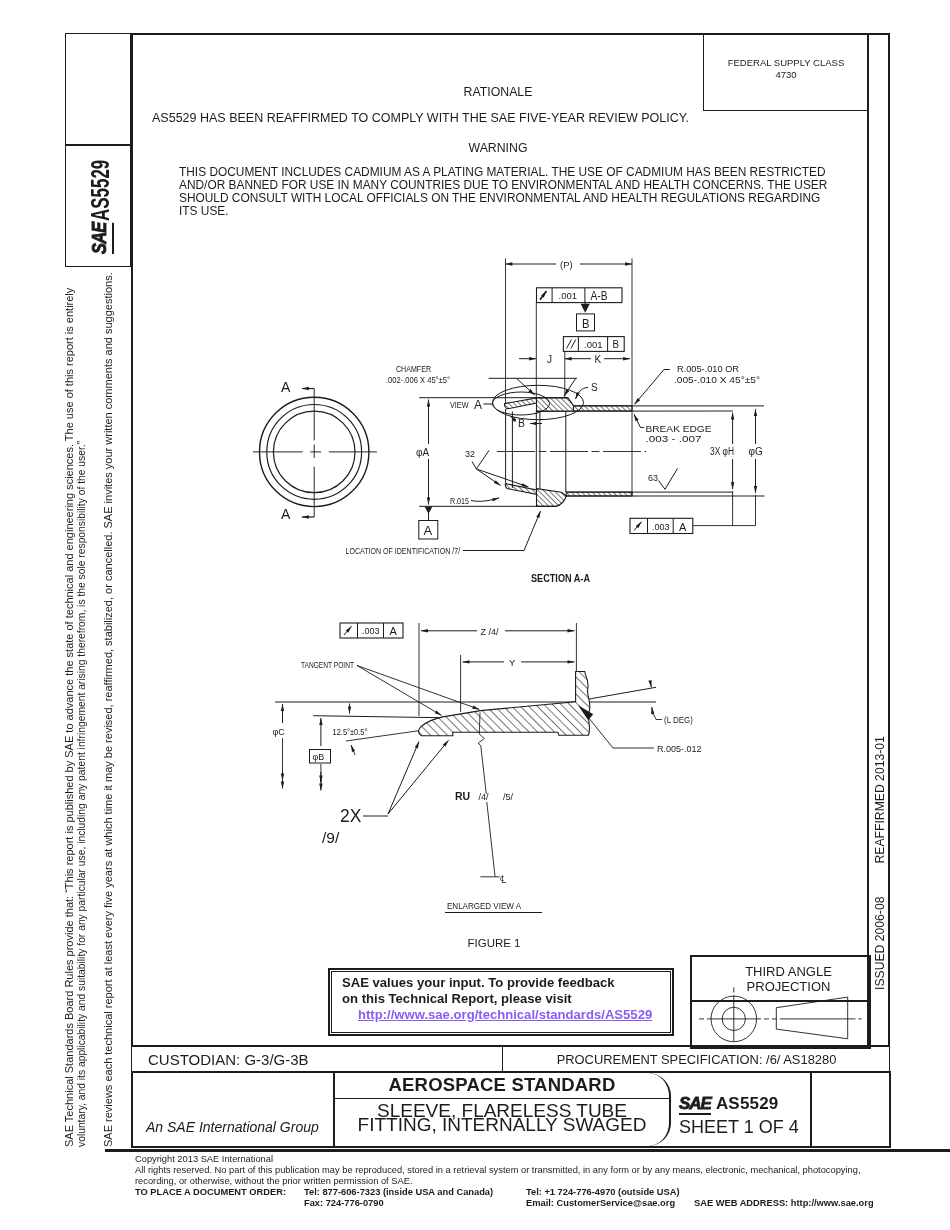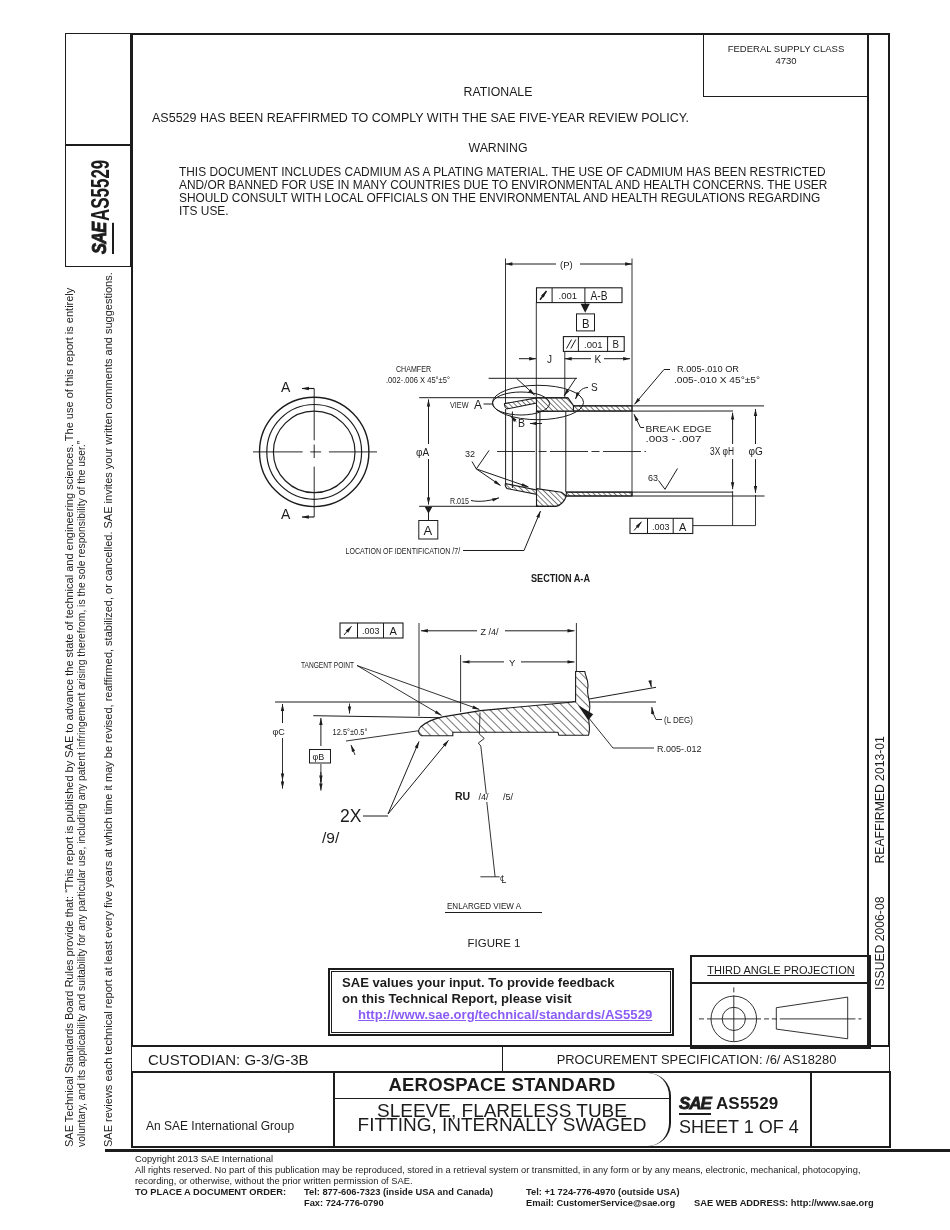--- a/index.html
+++ b/index.html
@@ -19,55 +19,55 @@
     <span class="abs" style="left:48px;top:1px;font-weight:bold;font-size:26.5px;transform:scaleX(0.64);transform-origin:0 50%;">AS5529</span>
   </div>
 </div>
 
 <div class="abs" style="left:131px;top:33px;width:734px;height:1010px;border:2px solid #1c1c1c;"></div>
 
 <div class="abs" style="left:867px;top:33px;width:19px;height:1010px;border:2px solid #1c1c1c;"></div>
 
 <div class="abs" style="left:872.5px;top:990px;width:300px;transform:rotate(-90deg);transform-origin:0 0;font-size:12.2px;white-space:nowrap;">ISSUED 2006-08<span style="margin-left:33px;">REAFFIRMED 2013-01</span></div>
 
-<div class="abs ctr" style="left:703px;top:35px;width:164px;height:53px;border-left:1.5px solid #1c1c1c;border-bottom:1.5px solid #1c1c1c;font-size:9.5px;padding-top:8px;line-height:12px;">FEDERAL SUPPLY CLASS<br>4730</div>
+<div class="abs ctr" style="left:703px;top:35px;width:164px;height:53px;border-left:1.5px solid #1c1c1c;border-bottom:1.5px solid #1c1c1c;font-size:9.5px;padding-top:22px;line-height:12px;">FEDERAL SUPPLY CLASS<br>4730</div>
 
 <div class="abs" style="left:63px;top:1147px;width:890px;transform:rotate(-90deg);transform-origin:0 0;font-size:11px;white-space:nowrap;">SAE Technical Standards Board Rules provide that: “This report is published by SAE to advance the state of technical and engineering sciences. The use of this report is entirely</div>
 
 <div class="abs" style="left:76px;top:1147px;width:890px;transform:rotate(-90deg);transform-origin:0 0;font-size:10.3px;white-space:nowrap;">voluntary, and its applicability and suitability for any particular use, including any patent infringement arising therefrom, is the sole responsibility of the user.”</div>
 
 <div class="abs" style="left:102px;top:1147px;width:890px;transform:rotate(-90deg);transform-origin:0 0;font-size:11px;white-space:nowrap;">SAE reviews each technical report at least every five years at which time it may be revised, reaffirmed, stabilized, or cancelled. SAE invites your written comments and suggestions.</div>
 
 <div class="abs ctr" style="left:131px;top:84.5px;width:734px;font-size:12.3px;">RATIONALE</div>
 
 <div class="abs" style="left:152px;top:110.5px;font-size:12.5px;">AS5529 HAS BEEN REAFFIRMED TO COMPLY WITH THE SAE FIVE-YEAR REVIEW POLICY.</div>
 
 <div class="abs ctr" style="left:131px;top:140.5px;width:734px;font-size:12.3px;">WARNING</div>
 
 <div class="abs" style="left:179px;top:166px;font-size:11.9px;line-height:13px;white-space:nowrap;">THIS DOCUMENT INCLUDES CADMIUM AS A PLATING MATERIAL. THE USE OF CADMIUM HAS BEEN RESTRICTED<br>AND/OR BANNED FOR USE IN MANY COUNTRIES DUE TO ENVIRONMENTAL AND HEALTH CONCERNS. THE USER<br>SHOULD CONSULT WITH LOCAL OFFICIALS ON THE ENVIRONMENTAL AND HEALTH REGULATIONS REGARDING<br>ITS USE.</div>
 
 <div class="abs" style="left:328px;top:968px;width:342px;height:64px;border:2.5px solid #1c1c1c;">
   <div class="abs" style="left:1px;top:1px;right:1px;bottom:1px;border:1px solid #1c1c1c;padding:3px 0 0 10px;font-size:13.1px;font-weight:bold;line-height:16px;">SAE values your input. To provide feedback<br>on this Technical Report, please visit<br><a style="color:#8b5cf6;text-decoration:underline;margin-left:16px;">http://www.sae.org/technical/standards/AS5529</a></div>
 </div>
 
 <div class="abs" style="left:690px;top:955px;width:177px;height:90px;border:2px solid #1c1c1c;">
-  <div class="ctr" style="border-bottom:2px solid #1c1c1c;font-size:11px;padding:7px 0 6px 1px;text-decoration:underline;">THIRD ANGLE PROJECTION</div>
+  <div class="ctr" style="border-bottom:2px solid #1c1c1c;font-size:13px;padding:7px 0 6px 16px;">THIRD ANGLE PROJECTION</div>
 </div>
 
 <div class="abs" style="left:131px;top:1045px;width:757px;height:26px;border:1.5px solid #1c1c1c;">
 
   <div class="abs" style="left:0;top:0;width:371px;height:100%;border-right:1.5px solid #1c1c1c;font-size:15px;padding:4.5px 0 0 16px;box-sizing:border-box;">CUSTODIAN: G-3/G-3B</div>
 
   <div class="abs ctr" style="left:372px;top:0;right:0;height:100%;font-size:12.9px;padding-top:6px;box-sizing:border-box;">PROCUREMENT SPECIFICATION: /6/ AS18280</div>
 </div>
 
 <div class="abs" style="left:131px;top:1071px;width:759.5px;height:77px;border:2px solid #1c1c1c;box-sizing:border-box;">
 
   <div class="abs" style="left:0;top:0;width:200px;height:100%;border-right:2px solid #1c1c1c;">
-    <div class="abs" style="left:13px;top:46px;font-size:12px;">An SAE International Group</div>
+    <div class="abs" style="left:13px;top:46px;font-style:italic;font-size:14px;">An SAE International Group</div>
   </div>
 
   <div class="abs" style="left:202px;top:0;width:334px;height:100%;border-right:2px solid #1c1c1c;border-radius:23px;">
     <div class="ctr" style="font-size:18.5px;font-weight:bold;padding-top:1px;letter-spacing:0.2px;">AEROSPACE STANDARD</div>
     <div style="border-top:1.5px solid #1c1c1c;margin-top:2px;"></div>
     <div class="ctr" style="font-size:19px;padding-top:5px;line-height:14px;">SLEEVE, FLARELESS TUBE<br>FITTING, INTERNALLY SWAGED</div>
   </div>
 
   <div class="abs" style="left:538px;top:0;width:139px;height:100%;border-right:2px solid #1c1c1c;">
     <div class="abs" style="left:8px;top:21px;white-space:nowrap;"><span style="font-weight:bold;font-style:italic;font-size:17px;letter-spacing:-1px;-webkit-text-stroke:0.8px #1c1c1c;border-bottom:2px solid #1c1c1c;">SAE</span><span style="font-weight:bold;font-size:17px;letter-spacing:0.2px;">&nbsp;AS5529</span></div>

